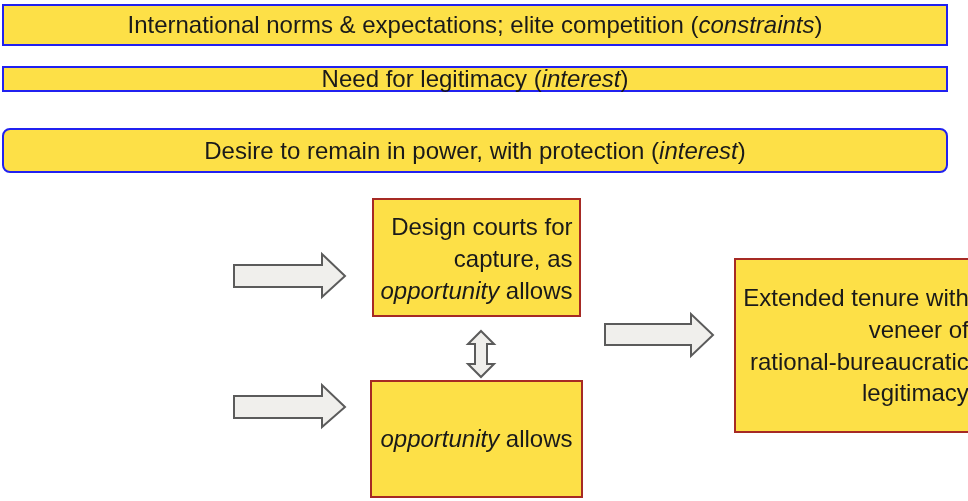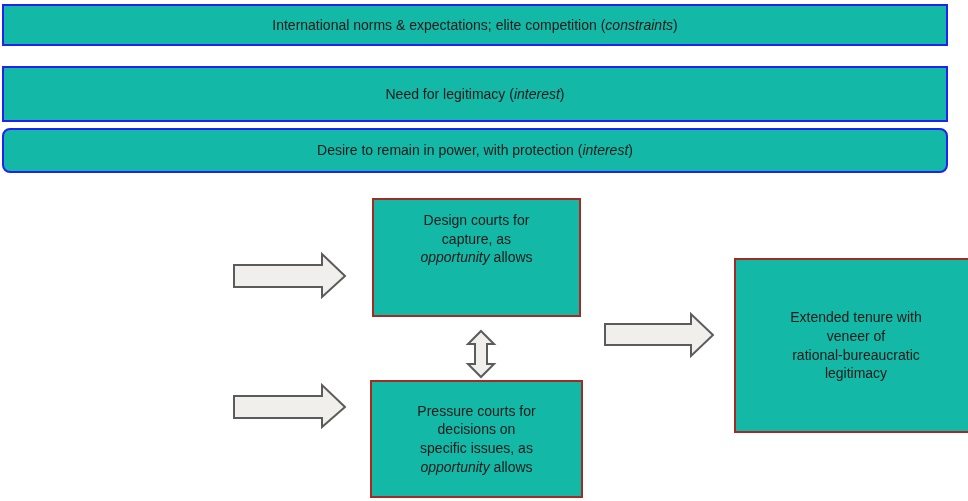--- a/index.html
+++ b/index.html
@@ -13,33 +13,33 @@
   body{font-family:"Liberation Sans","DejaVu Sans",sans-serif;color:var(--text);}
   .canvas{
     position:relative;
     width:968px;height:501px;
     background:#ffffff;
     overflow:hidden;
   }
   .box{
     position:absolute;
     box-sizing:border-box;
-    background:#14b8a6;
+    background:#fde047;
     display:flex;
     align-items:center;
     justify-content:center;
     text-align:center;
-    font-size:14px;
+    font-size:24px;
     line-height:1.33;
   }
   .box .txt{white-space:pre-line;}
   .blue{border:2.5px solid var(--blue);}
-  .red{border:2.5px solid var(--red);}
+  .red{border:2.5px solid var(--red);text-align:right;}
   .bar1{left:2px;top:4px;width:946px;height:42px;}
-  .bar2{left:2px;top:66px;width:946px;height:56px;}
+  .bar2{left:2px;top:66px;width:946px;height:26px;}
   .bar3{left:2px;top:128px;width:946px;height:45px;border-radius:8px;}
   .uncertainty{left:2px;top:258px;width:206px;height:175px;}
   .design{left:372px;top:198px;width:209px;height:119px;align-items:flex-start;padding-top:11px;}
   .pressure{left:370px;top:380px;width:213px;height:118px;}
   .outcome{left:734px;top:258px;width:244px;height:175px;}
   .arrows{position:absolute;left:0;top:0;width:968px;height:501px;pointer-events:none;}
   .arrows polygon{fill:var(--arrow-fill);stroke:var(--arrow-stroke);stroke-width:2;stroke-linejoin:miter;}
   em{font-style:italic;}
 </style>
 </head>
@@ -60,24 +60,21 @@
     </div>
 
 
   <div class="box red design">
       <div class="txt"><span>Design courts for
 capture, as
 </span><em>opportunity</em><span> allows</span></div>
     </div>
 
   <div class="box red pressure">
-      <div class="txt"><span>Pressure courts for
-decisions on
-specific issues, as
-</span><em>opportunity</em><span> allows</span></div>
+      <div class="txt"><em>opportunity</em><span> allows</span></div>
     </div>
 
   <div class="box red outcome">
       <div class="txt">Extended tenure with
 veneer of
 rational-bureaucratic
 legitimacy</div>
     </div>
 
   <svg class="arrows" width="968" height="501" viewBox="0 0 968 501" xmlns="http://www.w3.org/2000/svg">

